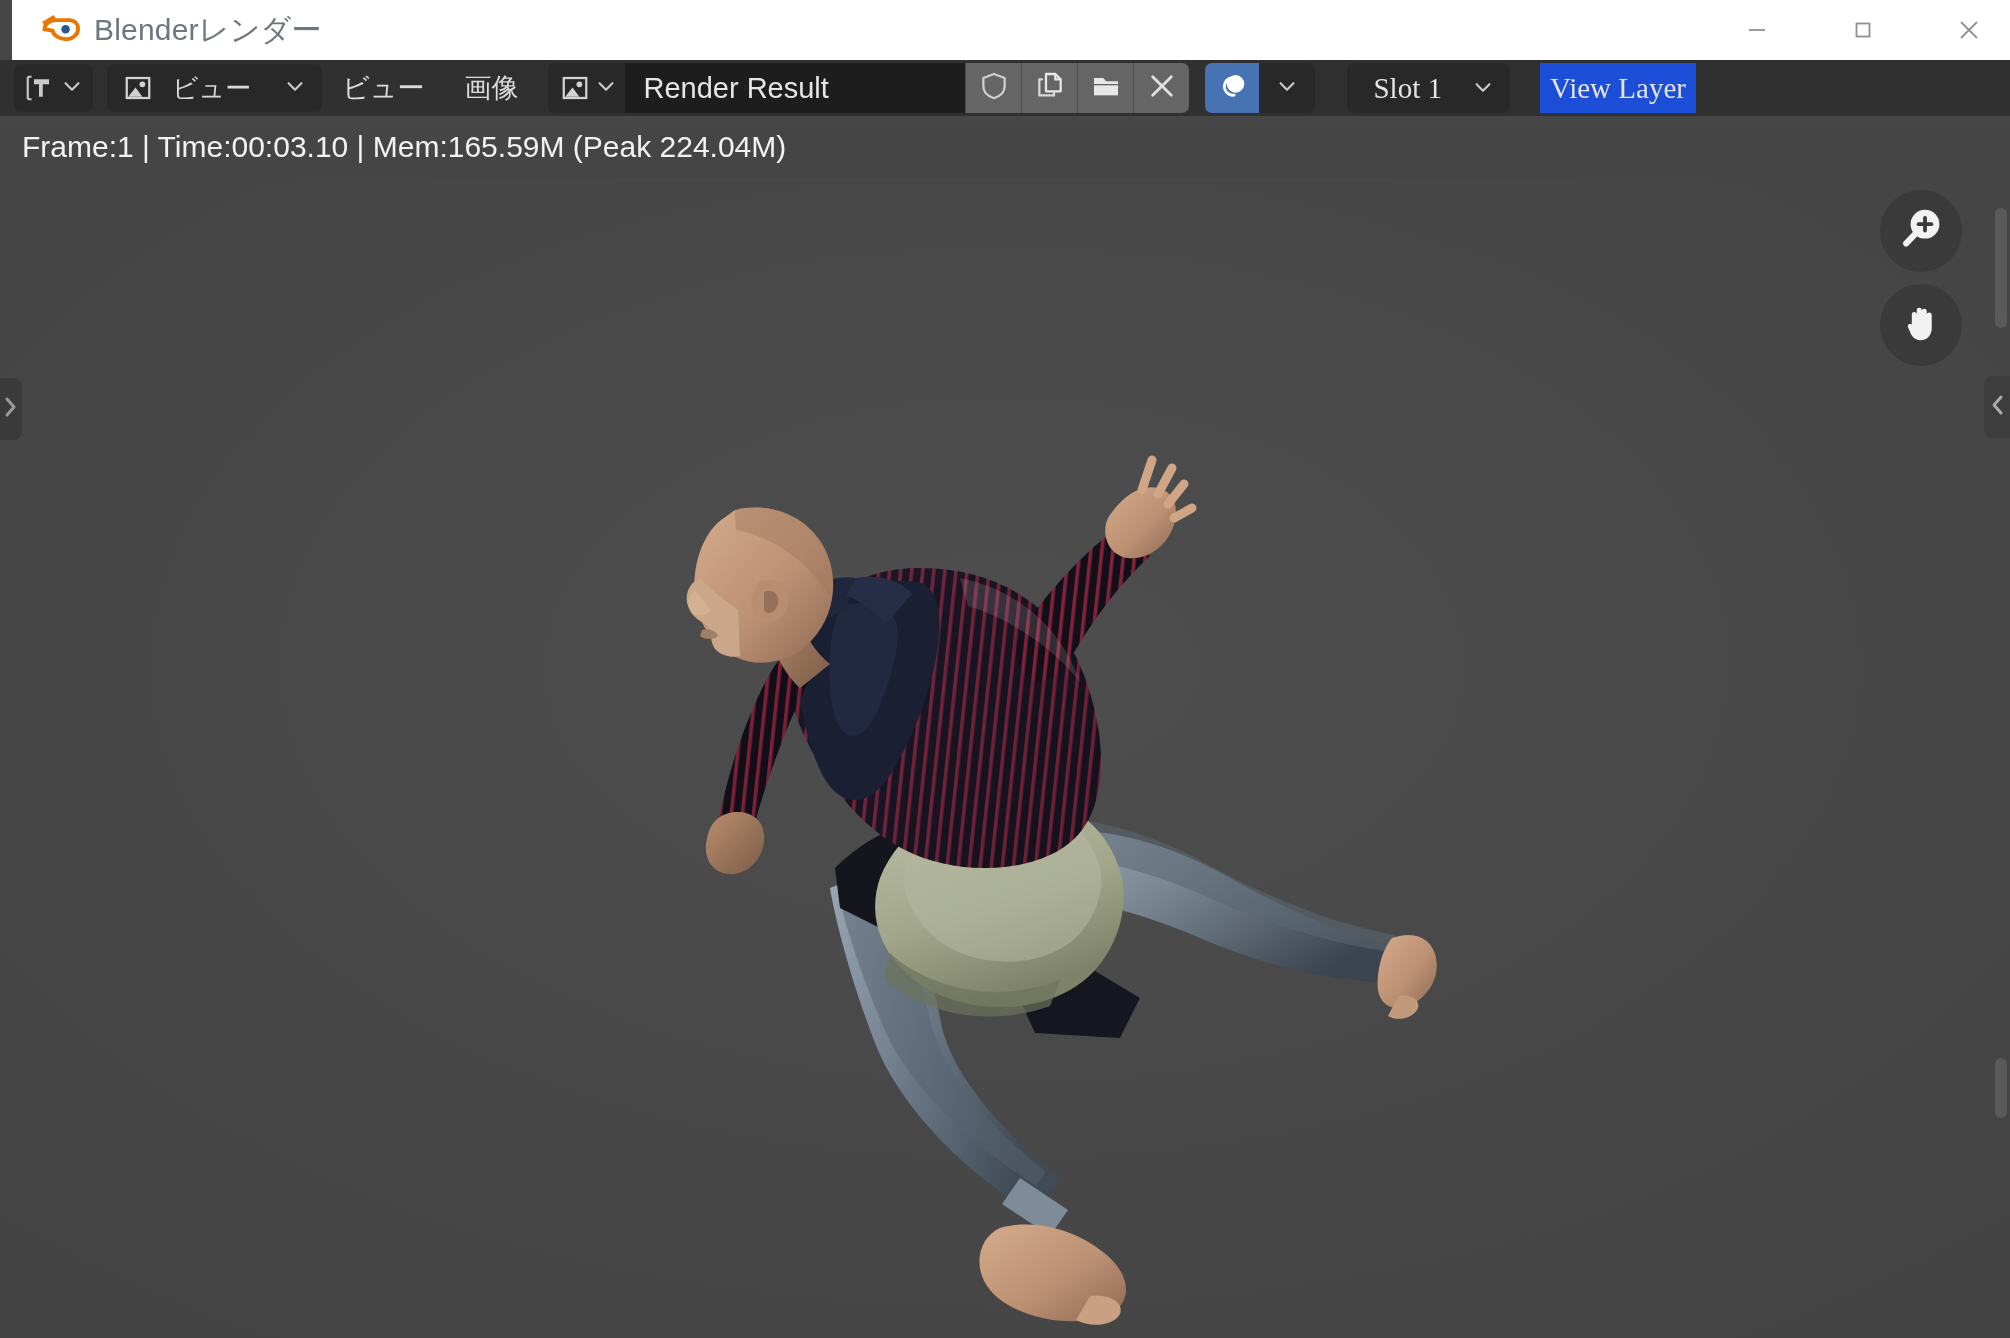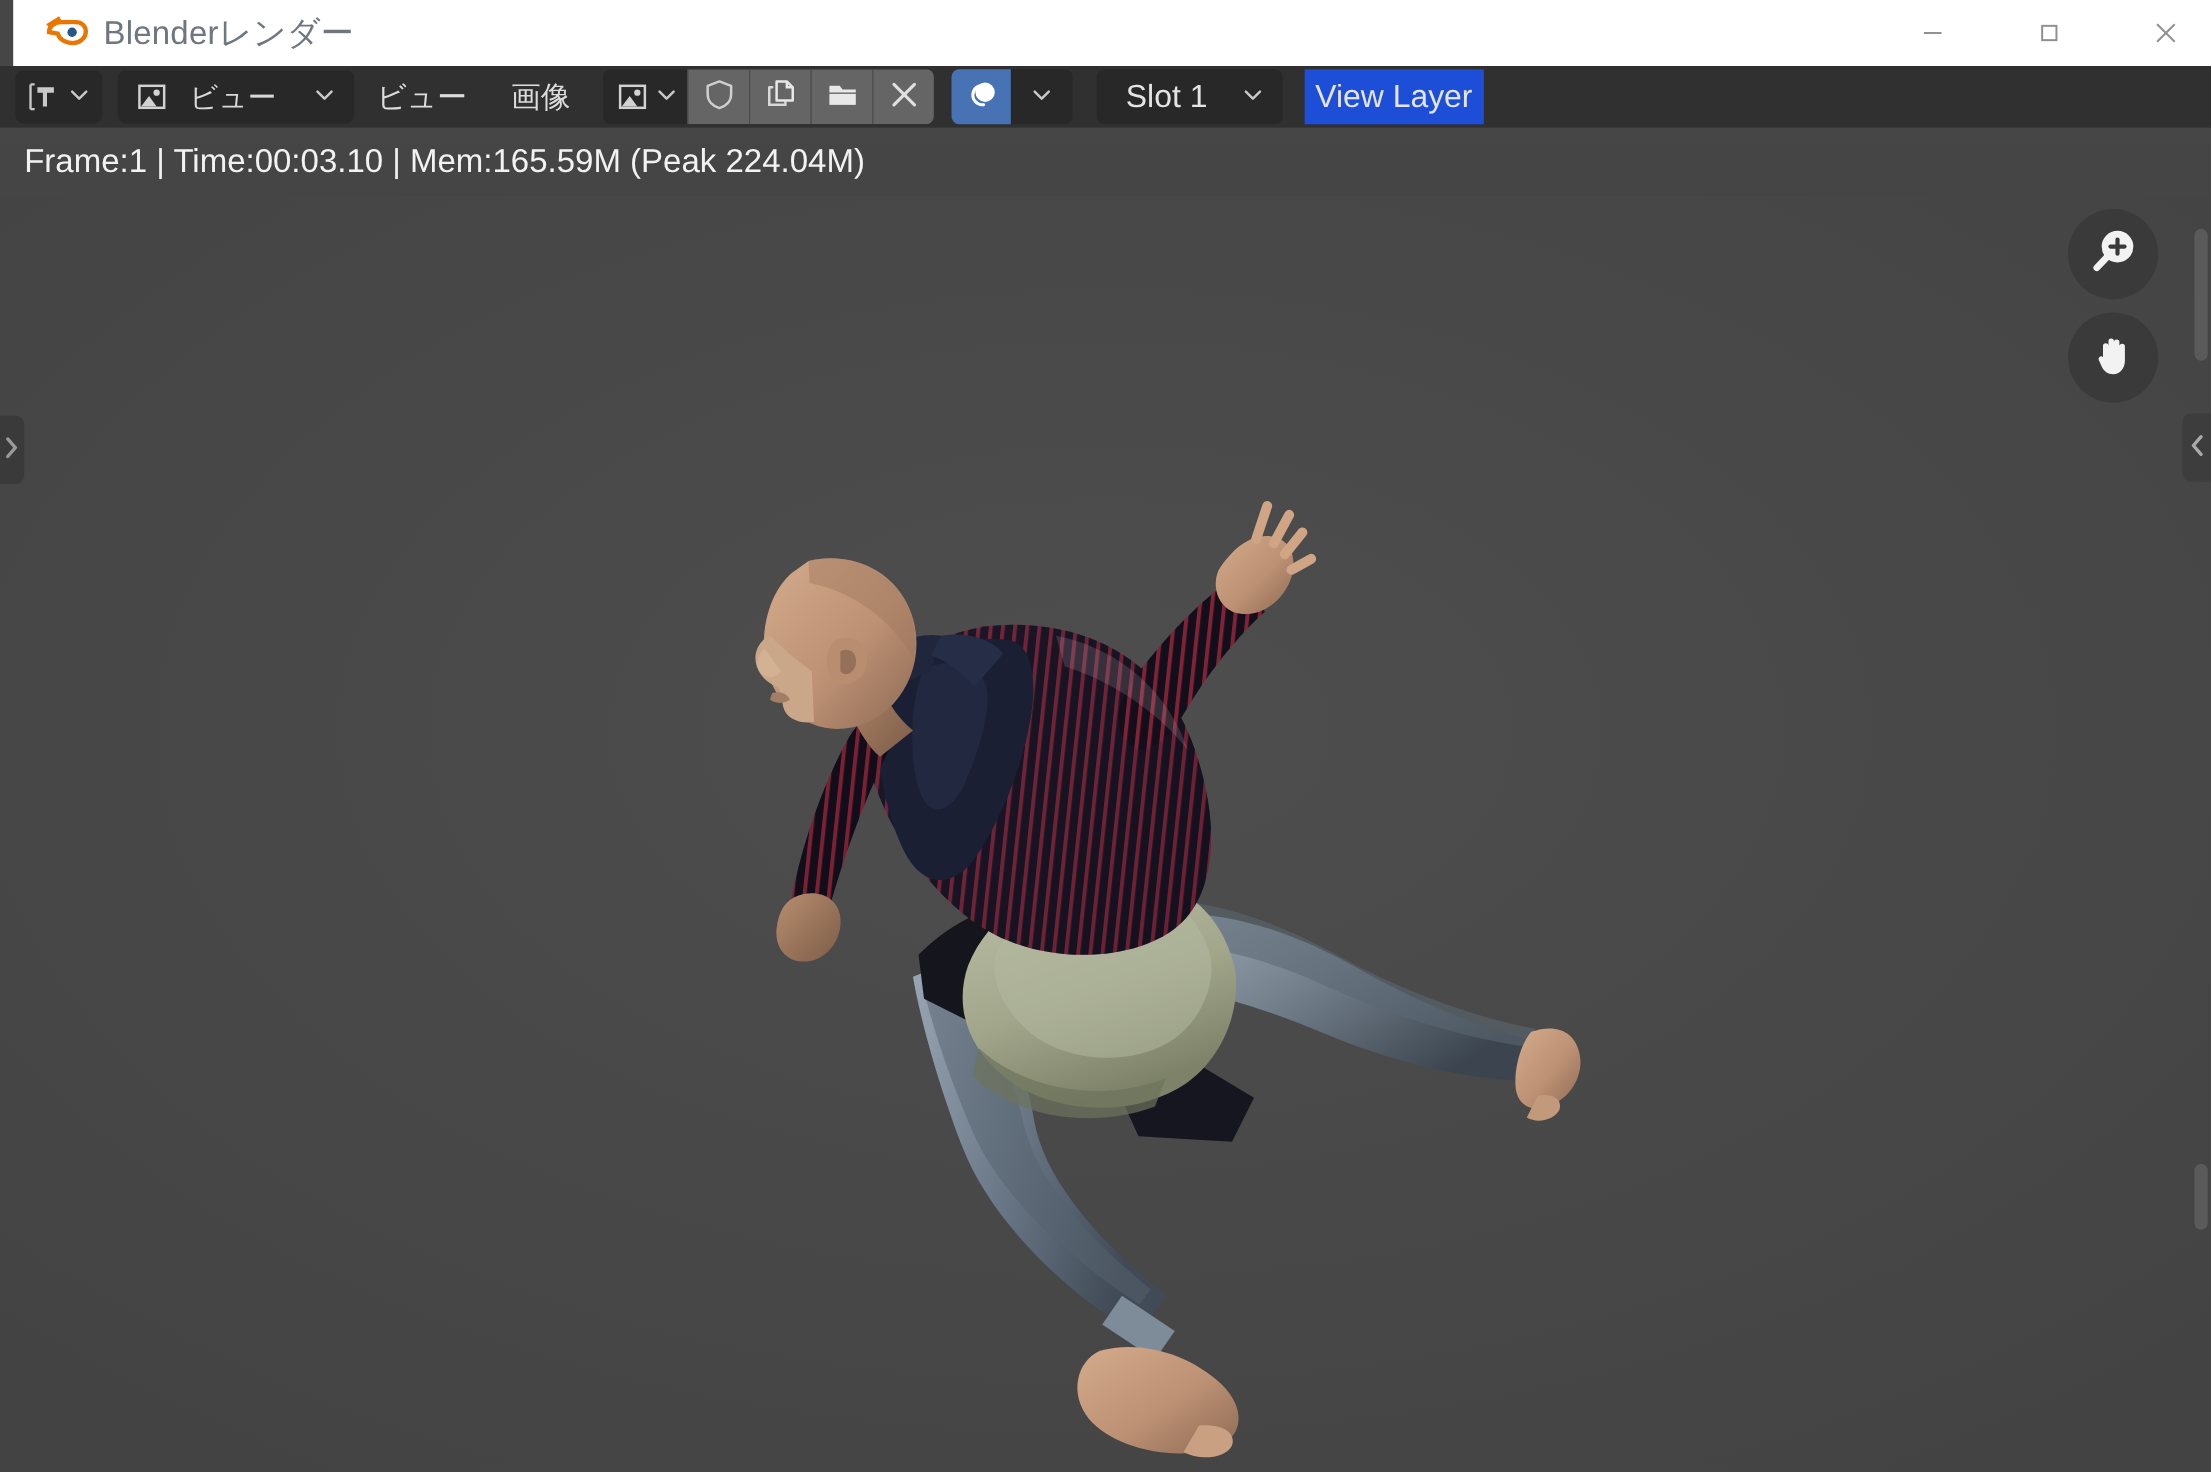--- a/index.html
+++ b/index.html
@@ -65,21 +65,21 @@
     padding:0 18px; min-width:340px;
     color:#e6e6e6; font-size:29px; white-space:nowrap;
   }
   .db-iconbtn {
     background:#656565; height:50px; width:56px;
     display:flex; align-items:center; justify-content:center;
     border-left:1px solid #4d4d4d;
   }
   .db-iconbtn:first-of-type { border-left:none; }
 
-  .slotgroup { display:flex; align-items:center; margin-left:16px; gap:6px; }
+  .slotgroup { display:flex; align-items:center; margin-left:16px; gap:16px;font-family:Liberation Serif, serif; }
   .chan-btn {
     background:#4772b3; height:50px; width:54px; border-radius:7px 0 0 7px;
     display:flex; align-items:center; justify-content:center;
   }
   .chan-chev {
     background:#282828; height:50px; width:56px; border-radius:0 7px 7px 0;
     display:flex; align-items:center; justify-content:center;
   }
   .slot-sel {
     background:#282828; height:50px; border-radius:7px; margin-left:16px;
@@ -222,20 +222,21 @@
           <circle cx="15.5" cy="9" r="2.3" fill="#d2d2d2"></circle>
           <path d="M4.2 19 L10 11.5 L15.5 19 Z" fill="#d2d2d2"></path>
         </svg>
       </span>
       <span>
         <svg class="chev" viewBox="0 0 24 24">
             <path d="M5 9 L12 16 L19 9" fill="none" stroke="#c9c9c9" stroke-width="2.4" stroke-linecap="round" stroke-linejoin="round"></path>
           </svg>
       </span>
     </div>
+    <div class="db-name">Render Result</div>
 
     <div class="db-iconbtn">
       <span>
         <svg width="32" height="32" viewBox="0 0 24 24">
             <path d="M12 3 L20 6 V12 C20 16.5 16.5 19.8 12 21.2 C7.5 19.8 4 16.5 4 12 V6 Z" fill="none" stroke="#cfcfcf" stroke-width="1.7" stroke-linejoin="round"></path>
           </svg>
       </span>
     </div>
     <div class="db-iconbtn">
       <span>

